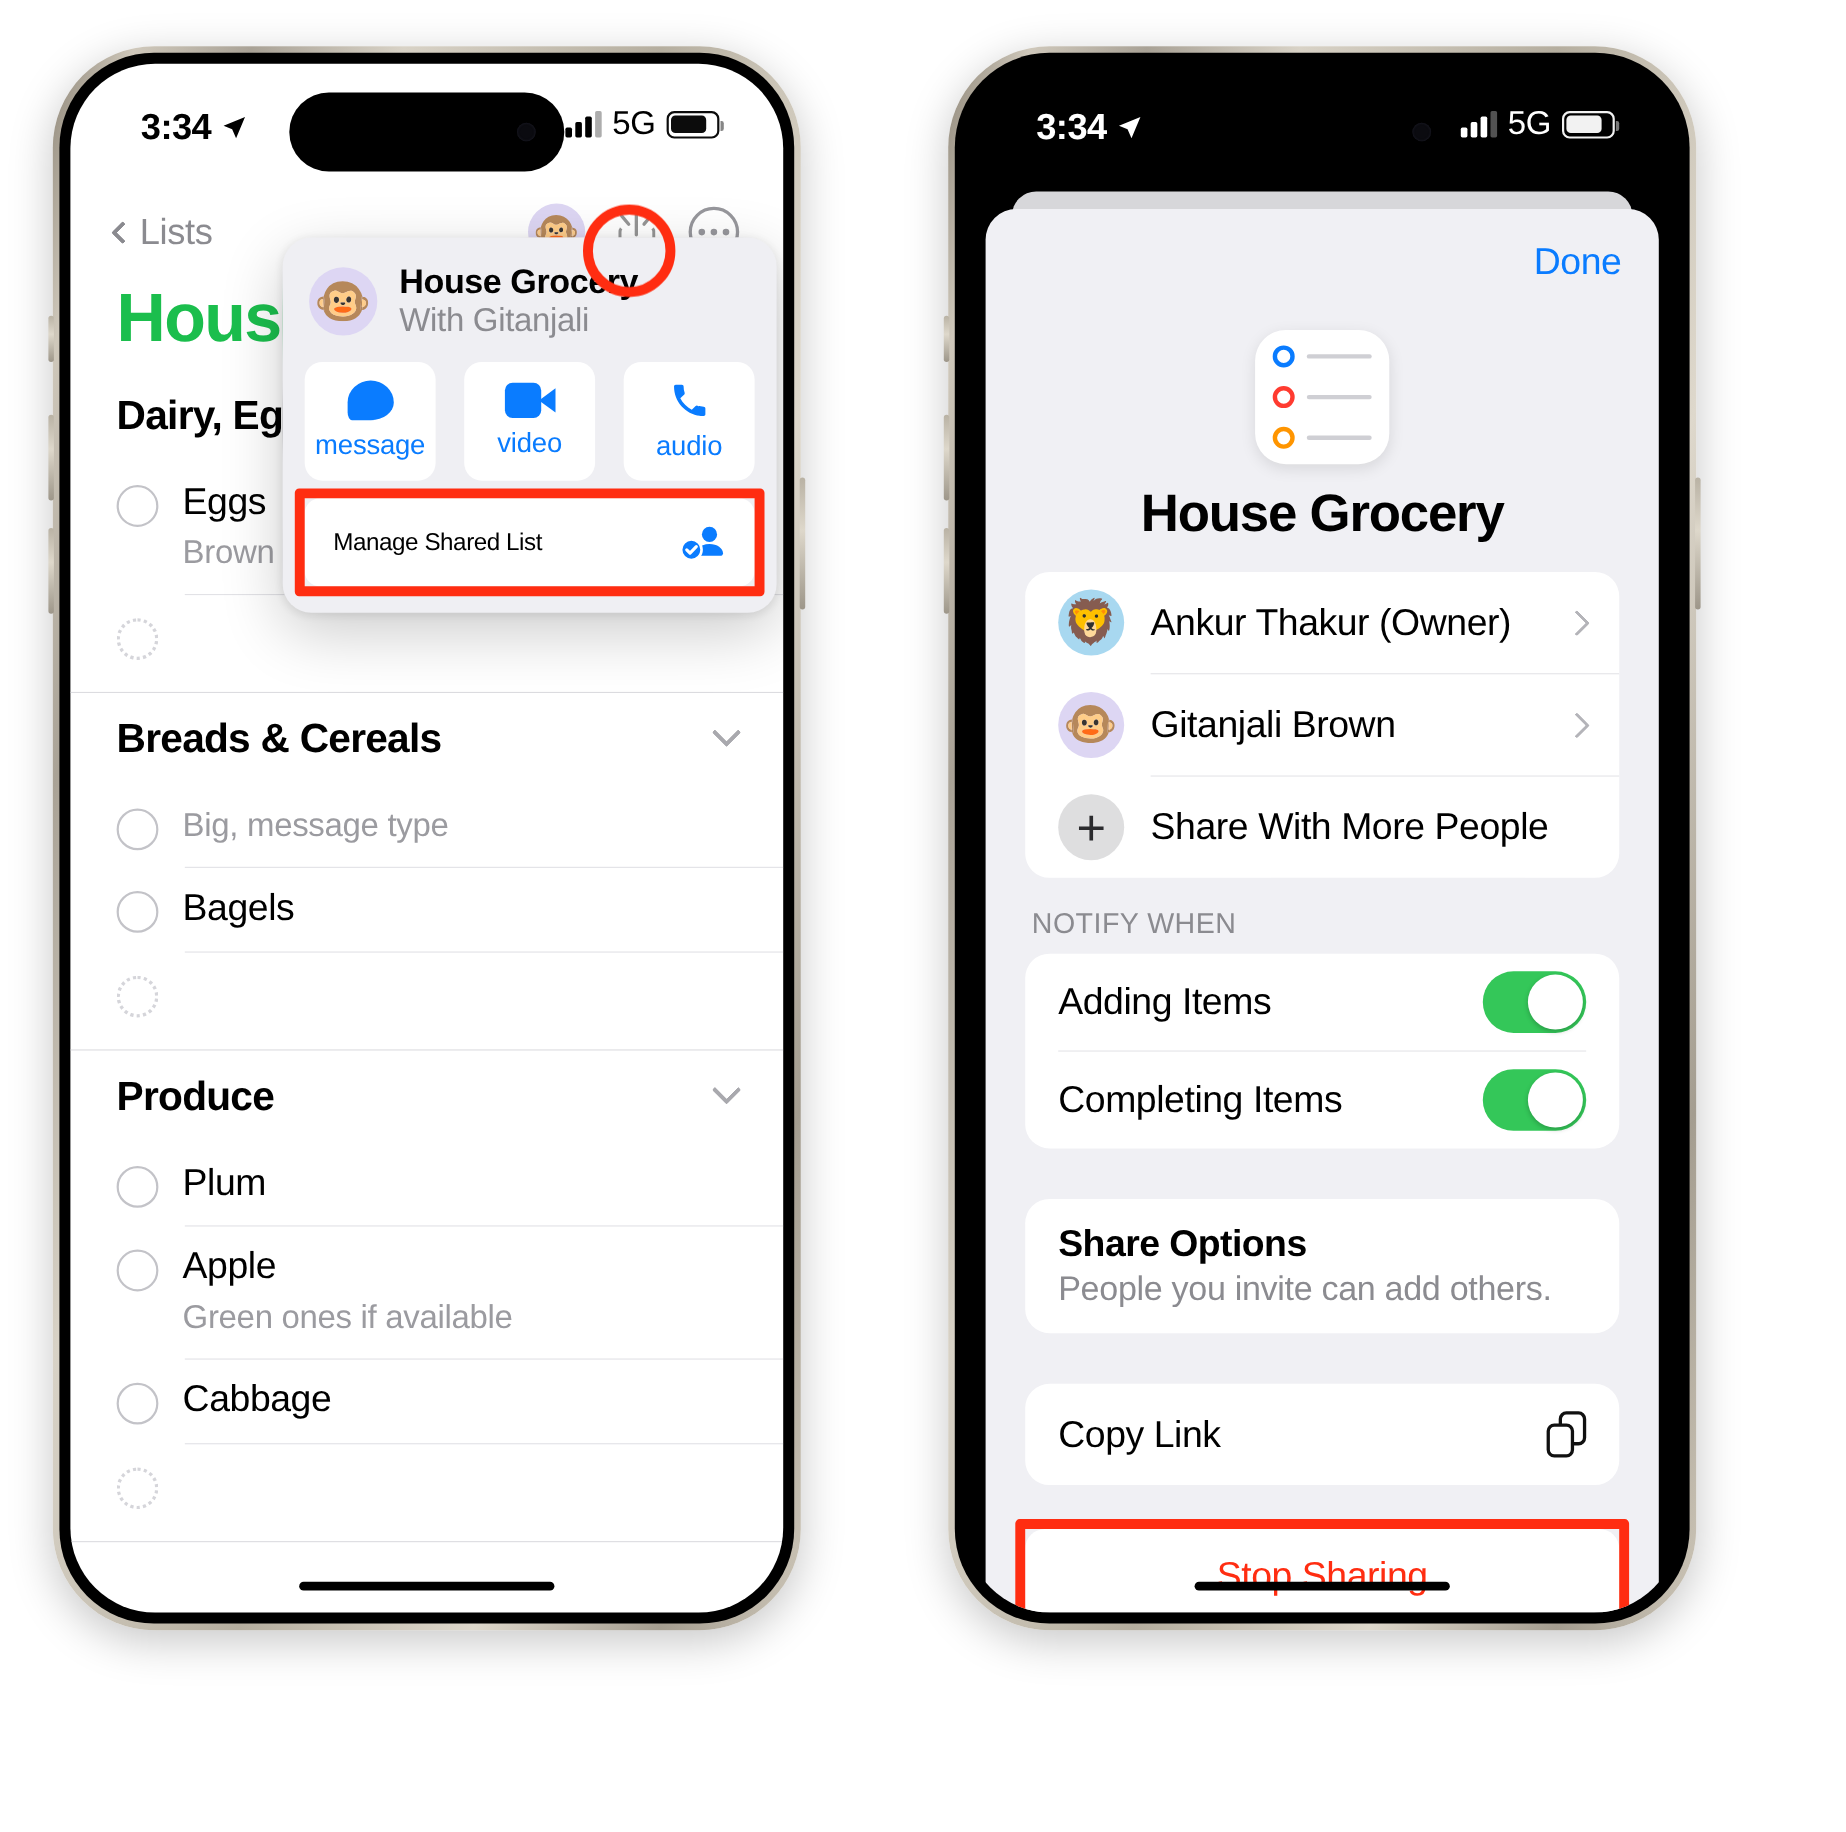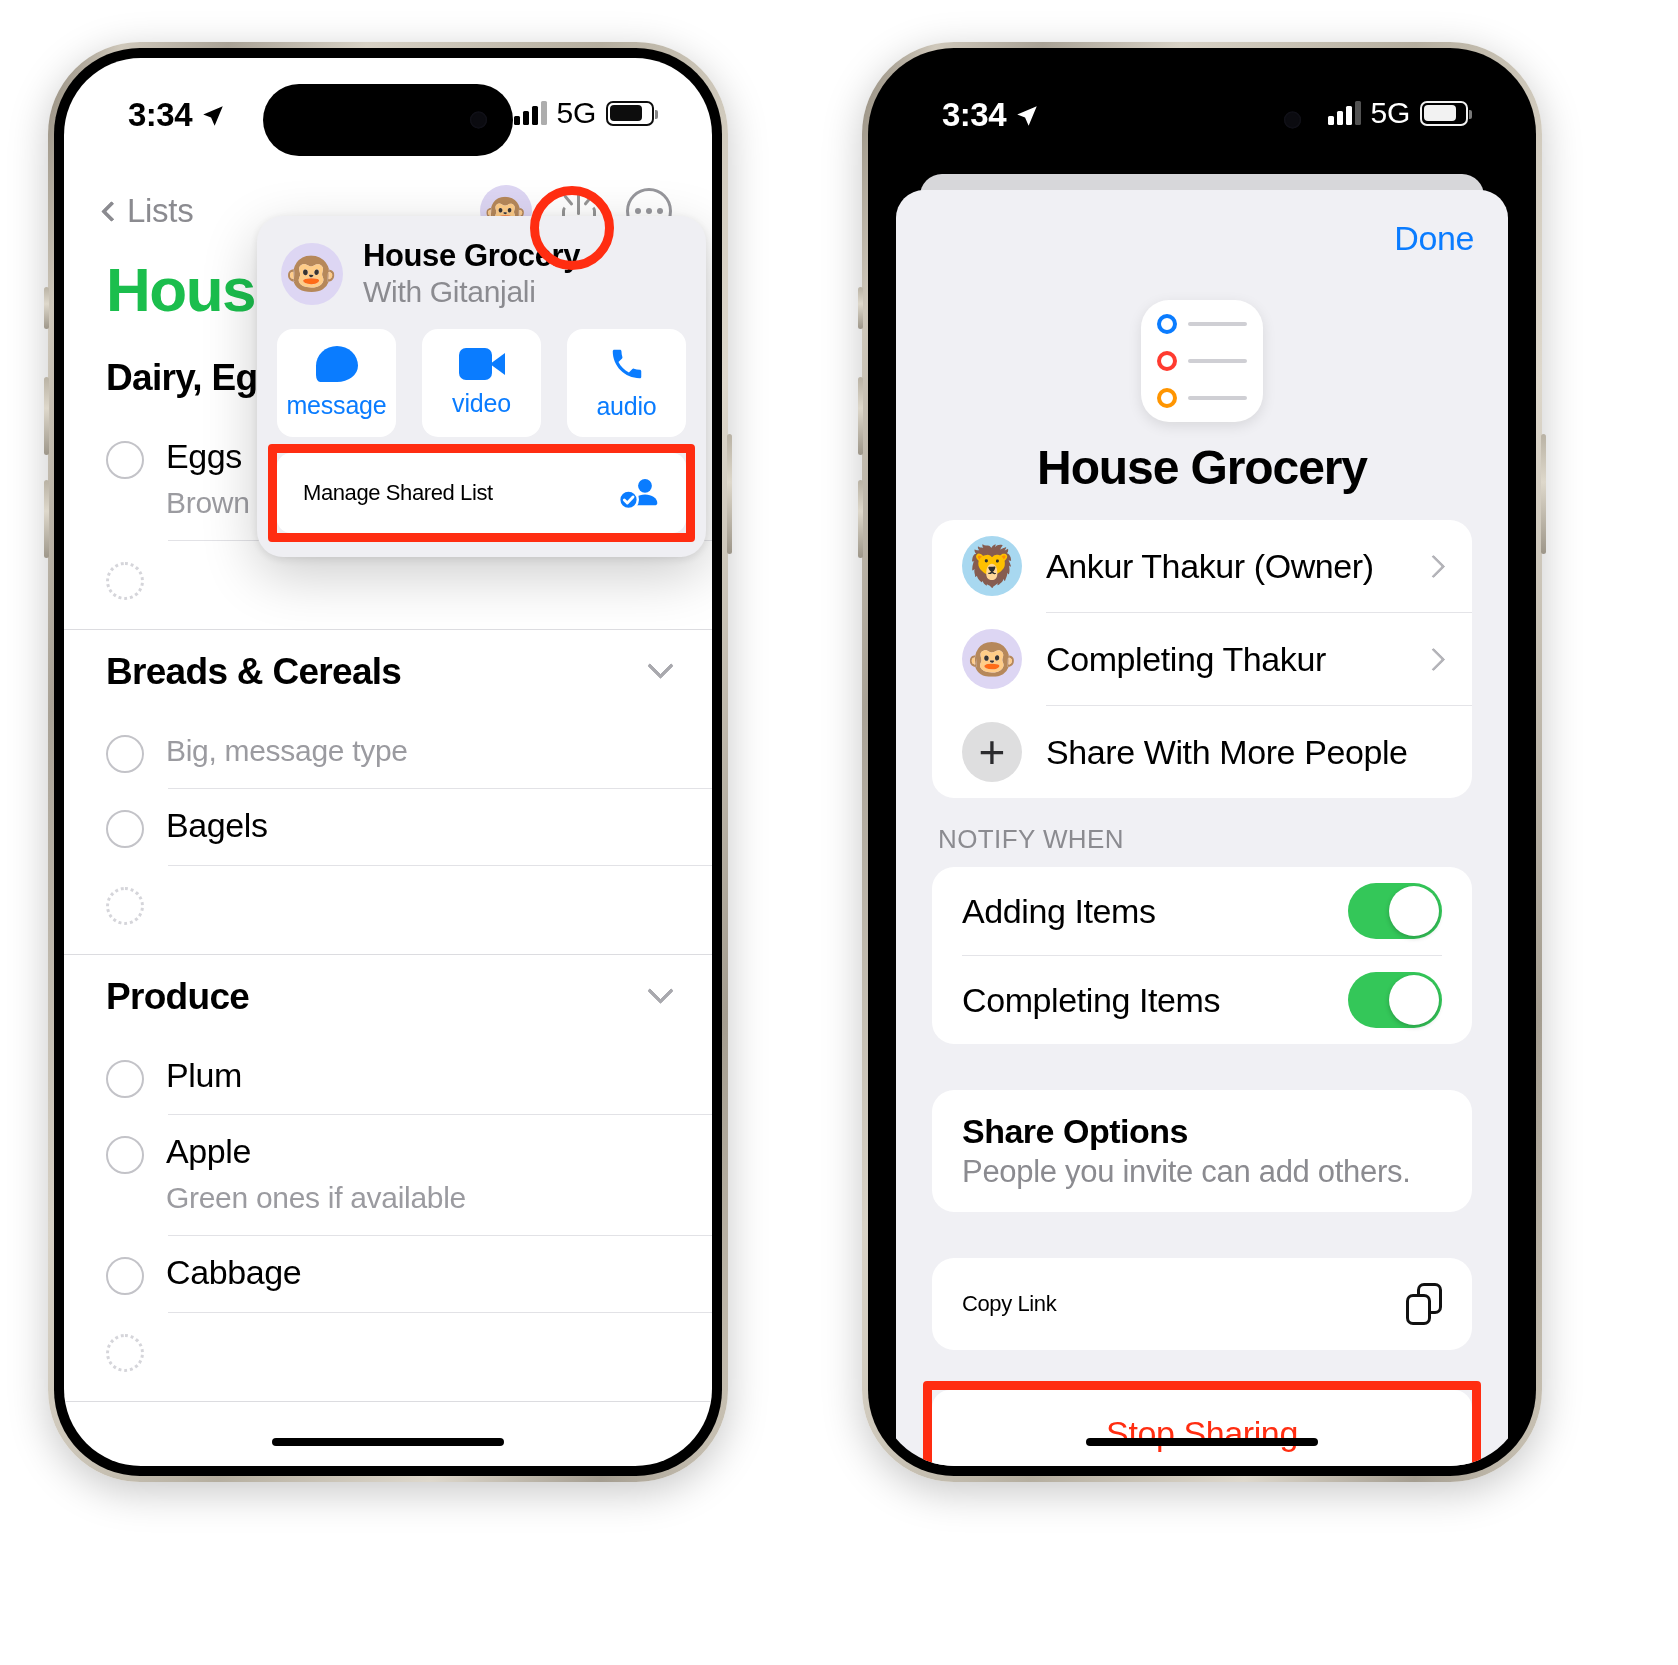--- a/index.html
+++ b/index.html
@@ -283,21 +283,21 @@
     position: relative; flex: none;
   }
   .toggle i {
     position: absolute; right: 3px; top: 3px; width: 50px; height: 50px;
     border-radius: 50%; background: #fff; box-shadow: 0 2px 5px rgba(0,0,0,0.22);
   }
   .orow { display: flex; align-items: center; padding: 22px 30px; }
   .orow .ot1 { font-size: 34px; font-weight: 700; letter-spacing: -0.5px; }
   .orow .ot2 { font-size: 31px; color: #8b8b90; letter-spacing: -0.3px; margin-top: 3px; }
   .crow { display: flex; align-items: center; padding: 0 30px; height: 92px; }
-  .crow .cl { font-size: 22px; letter-spacing: -0.4px; }
+  .crow .cl { font-size: 34px; letter-spacing: -0.4px; }
   .ic-copy { margin-left: auto; width: 36px; height: 42px; position: relative; }
   .ic-copy b, .ic-copy s {
     position: absolute; border: 3.2px solid #111; border-radius: 7px; display: block;
   }
   .ic-copy s { right: 0; top: 0; width: 25px; height: 31px; }
   .ic-copy b { left: 0; bottom: 0; width: 25px; height: 31px; background: #fff; }
   .stop-btn {
     margin: 40px 36px 0 36px; background: #fff; border-radius: 18px; height: 86px;
     display: flex; align-items: center; justify-content: center; position: relative;
   }
@@ -553,21 +553,21 @@
 
             <div class="card">
               <div class="prow">
                 <span class="pav a1">🦁</span>
                 <span class="pname">Ankur Thakur (Owner)</span>
                 <span class="chev-r"></span>
               </div>
               <div class="hr"></div>
               <div class="prow">
                 <span class="pav a2">🐵</span>
-                <span class="pname">Completing Thakur</span>
+                <span class="pname">Gitanjali Brown</span>
                 <span class="chev-r"></span>
               </div>
               <div class="hr"></div>
               <div class="prow">
                 <span class="pav plus">+</span>
                 <span class="pname">Share With More People</span>
               </div>
             </div>
 
             <div class="sec-label">NOTIFY WHEN</div>

